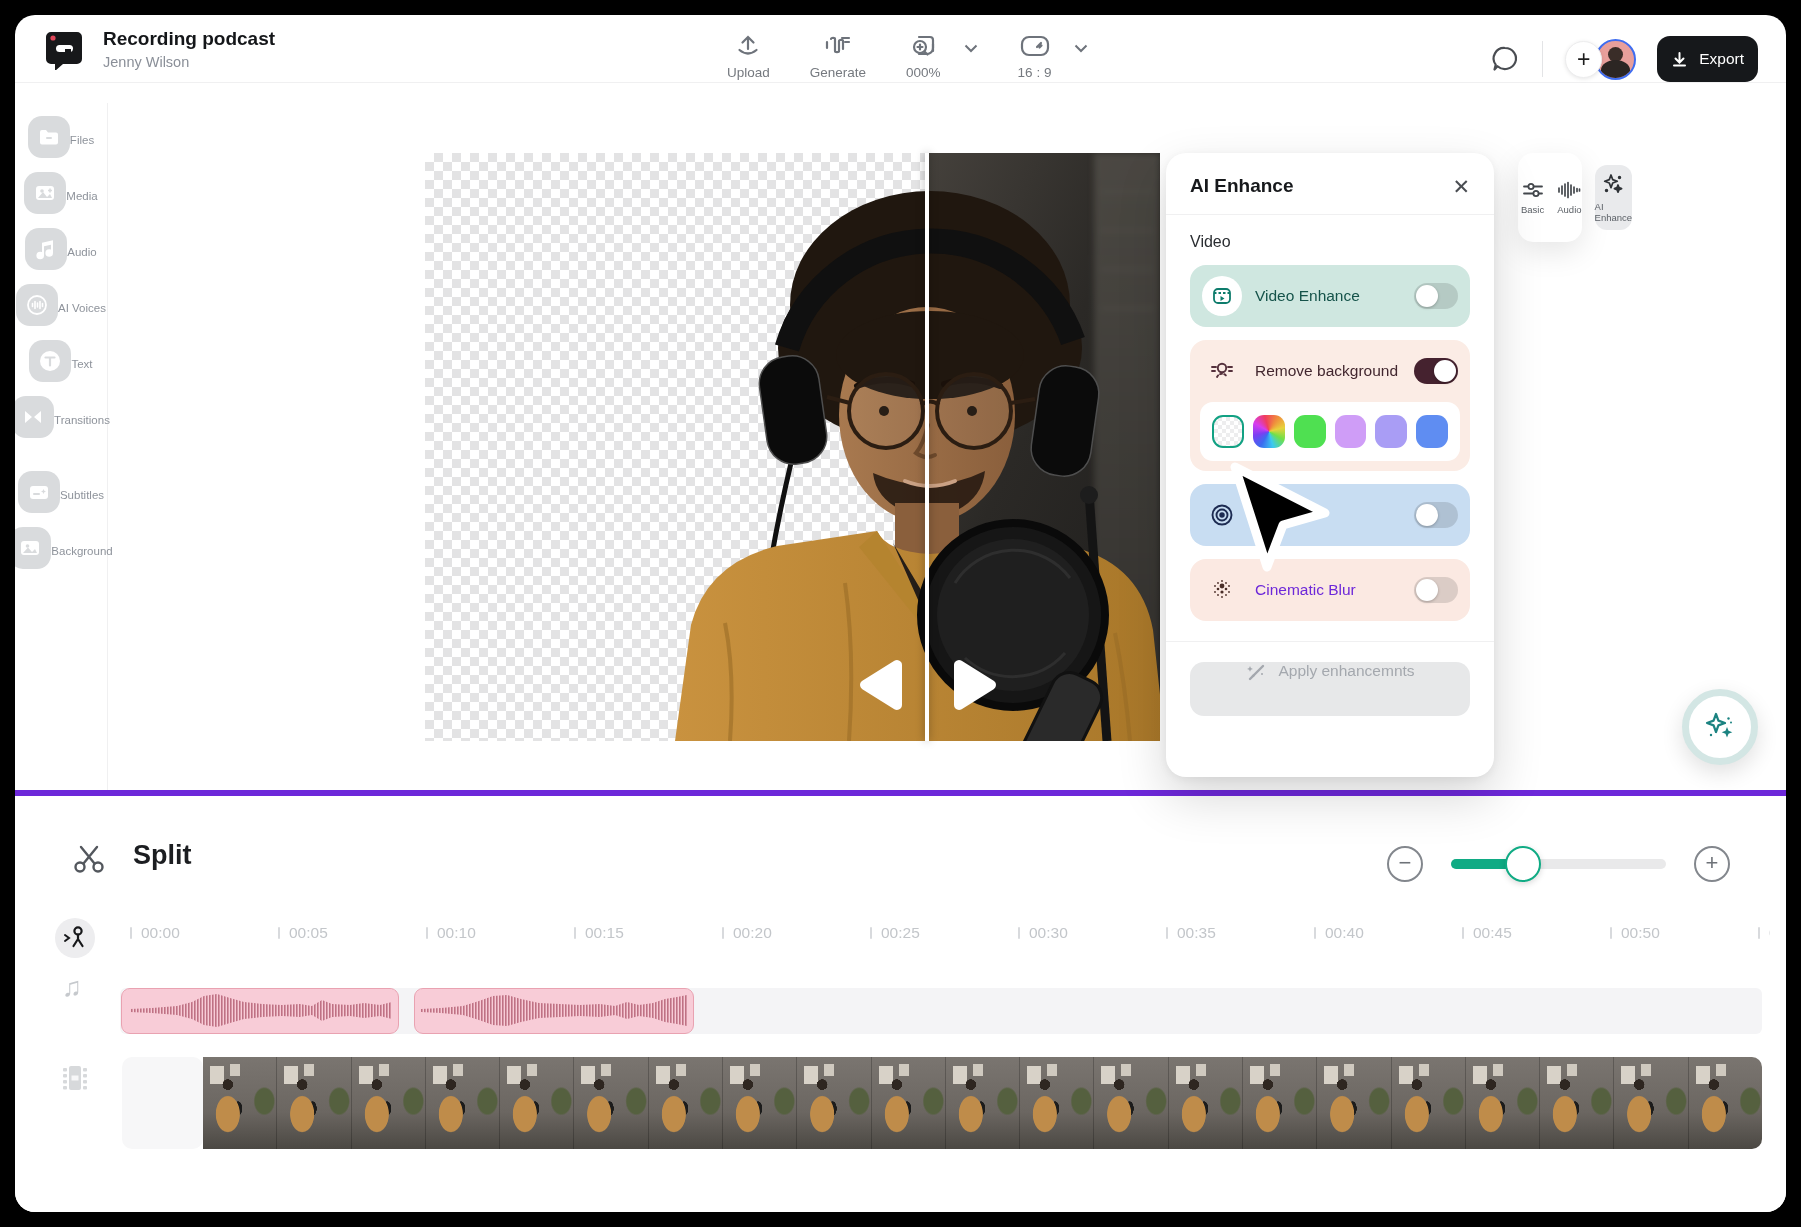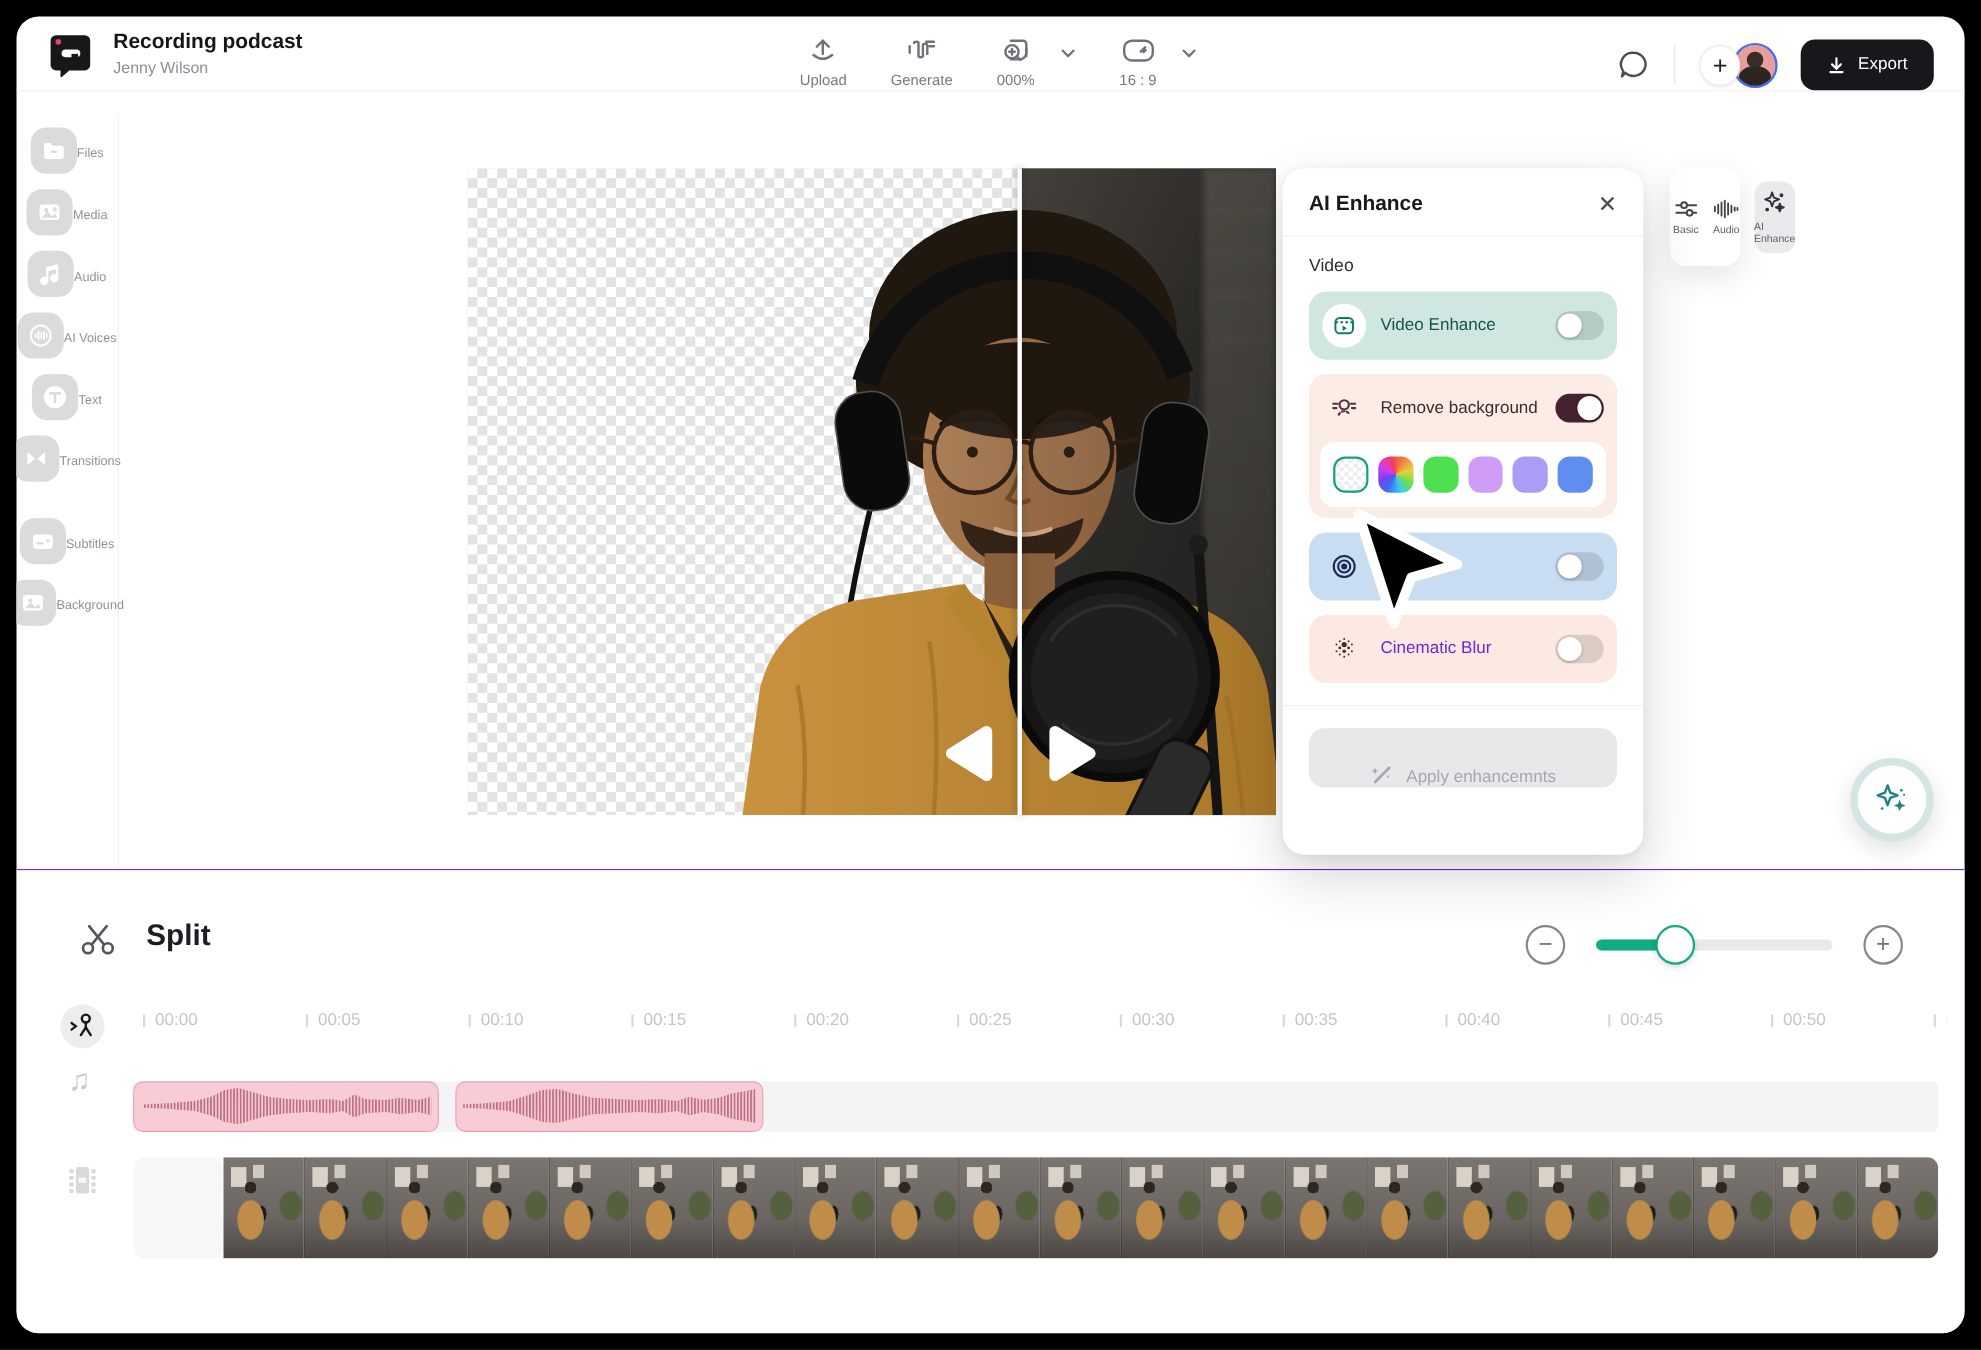--- a/index.html
+++ b/index.html
@@ -18,21 +18,21 @@
   .tool .ticon { height:28px; display:flex; align-items:center; justify-content:center; }
   .tool .tlabel { font-size:13.5px; color:#75797f; margin-top:5px; }
   .chev { margin-top:12px; }
   .top-right { position:absolute; right:28px; top:0; height:88px; display:flex; align-items:center; gap:22px; }
   .vdiv { width:1px; height:36px; background:#e3e4e6; }
   .avatar-stack { position:relative; width:70px; height:42px; }
   .add-circle { position:absolute; left:0; top:3px; width:37px; height:37px; border-radius:50%; background:#fff; border:1px solid #ededee; box-shadow:0 1px 4px rgba(0,0,0,.10); display:flex; align-items:center; justify-content:center; font-size:23px; color:#1c1c1c; z-index:2; }
   .avatar { position:absolute; left:30px; top:1px; width:41px; height:41px; border-radius:50%; background:#e89f9b; border:2.5px solid #3f6df0; overflow:hidden; }
   .avatar:before { content:""; position:absolute; left:11px; top:6px; width:15px; height:15px; border-radius:50%; background:#3a2d28; }
   .avatar:after { content:""; position:absolute; left:4px; top:19px; width:29px; height:20px; border-radius:50% 50% 0 0; background:#2c2623; }
-  .export-btn { height:46px; border-radius:13px; background:#16181b; color:#fff; display:flex; align-items:center; gap:11px; padding:0 24px; font-size:15.5px; font-weight:500; cursor:pointer; border:none; }
+  .export-btn { height:46px; border-radius:13px; background:#16181b; color:#fff; display:flex; align-items:center; gap:11px; padding:0 14px; font-size:15.5px; font-weight:500; cursor:pointer; border:none; }
 
   
   .side-rail { position:absolute; left:0; top:88px; width:93px; height:687px; border-right:1px solid #f0f0f1; display:flex; flex-direction:column; align-items:center; padding-top:13px; }
   .side-item { display:flex; flex-direction:row; align-items:center; margin-bottom:14px; cursor:pointer; }
   .side-item.group-break { margin-top:19px; }
   .sicon { width:42px; height:42px; border-radius:14px; background:#d9dbdd; display:flex; align-items:center; justify-content:center; }
   .slabel { font-size:11.5px; color:#8e939b; margin-top:5px; }
 
   
   .preview { position:absolute; left:410px; top:138px; width:735px; height:588px; }
@@ -65,36 +65,36 @@
   .swatch { width:33px; height:33px; border-radius:11px; cursor:pointer; }
   .swatch-transparent { background:conic-gradient(#ededee 25%, #fff 0 50%, #ededee 0 75%, #fff 0); background-size:8px 8px; border:2.5px solid #12a183; }
   .swatch-rainbow { background:conic-gradient(from 210deg,#3b6cf0,#7b3ff2,#d63df0,#f03d5e,#f08a3d,#e8d23c,#6fe04a,#3bc9f0,#3b6cf0); }
   .row-blue { background:#c8ddf2; margin-bottom:13px; } .row-blue .erow-label { color:#1e2c4d; }
   .row-blush { background:#fbe9e2; } .row-blush .erow-label { color:#6d28d9; }
   .toggle { width:44px; height:26px; border-radius:13px; background:rgba(27,27,27,.14); position:relative; flex:0 0 44px; cursor:pointer; }
   .toggle .knob { position:absolute; top:2px; left:2px; width:22px; height:22px; border-radius:50%; background:#fff; box-shadow:0 1px 3px rgba(0,0,0,.25); }
   .toggle.on { background:#45222f; } .toggle.on .knob { left:20px; }
   .apply-divider { height:1px; background:#f0f0f1; margin:20px -24px 0; }
   .apply-btn { margin-top:20px; width:100%; height:54px; border-radius:14px; background:#e7e8e9; color:#a4a8ae; border:none;
-    display:flex; align-items:flex-end; justify-content:center; gap:11px; font-size:15.5px; font-weight:500; font-family:inherit; }
+    display:flex; align-items:flex-start; justify-content:center; gap:11px; font-size:15.5px; font-weight:500; font-family:inherit; }
 
   
   .tool-rail { position:absolute; left:1503px; top:138px; width:64px; background:#fff; border-radius:15px;
     box-shadow:0 10px 30px rgba(0,0,0,.10); padding:12px 3px; display:flex; flex-direction:row; align-items:center; gap:13px; z-index:9; }
   .rail-item { display:flex; flex-direction:column; align-items:center; gap:5px; width:58px; padding:7px 0; border-radius:12px; cursor:pointer; }
   .rail-item .rlabel { font-size:9.5px; color:#5c6167; }
   .rail-item.active { background:#e9eaec; }
 
   
   .fab { position:absolute; left:1667px; top:674px; width:76px; height:76px; border-radius:50%; background:#fff;
     border:7px solid #d3e6e4; box-shadow:0 8px 22px rgba(0,0,0,.12); display:flex; align-items:center; justify-content:center; cursor:pointer; z-index:8; }
   .cursor { position:absolute; left:1206px; top:446px; z-index:60; pointer-events:none; }
 
   
-  .timeline { position:absolute; left:0; top:775px; width:100%; height:422px; border-top:1px solid #6d28d9; background:#fff; }
+  .timeline { position:absolute; left:0; top:775px; width:100%; height:422px; border-top:6px solid #6d28d9; background:#fff; }
   .tl-head { position:absolute; left:56px; top:38px; display:flex; align-items:center; gap:26px; }
   .split-label { font-size:27px; font-weight:600; color:#1c1e21; }
   .zoom-ctrl { position:absolute; right:56px; top:50px; display:flex; align-items:center; gap:28px; }
   .zbtn { width:36px; height:36px; border-radius:50%; border:2.5px solid #83878d; background:#fff; color:#6e7278; font-size:22px;
     display:flex; align-items:center; justify-content:center; cursor:pointer; padding-bottom:2px; }
   .zslider { position:relative; width:215px; height:10px; border-radius:6px; background:#e9e9ea; cursor:pointer; }
   .zfill { position:absolute; left:0; top:0; height:10px; width:72px; border-radius:6px; background:#10ab84; }
   .zknob { position:absolute; left:54px; top:-13px; width:36px; height:36px; border-radius:50%; background:#fff; border:2.5px solid #10ab84; box-shadow:0 2px 6px rgba(0,0,0,.15); }
   .ruler-btn { position:absolute; left:40px; top:122px; width:40px; height:40px; border-radius:50%; background:#ededef; display:flex; align-items:center; justify-content:center; cursor:pointer; }
   .ruler { position:absolute; left:115px; top:128px; width:1640px; display:flex; overflow:hidden; }

